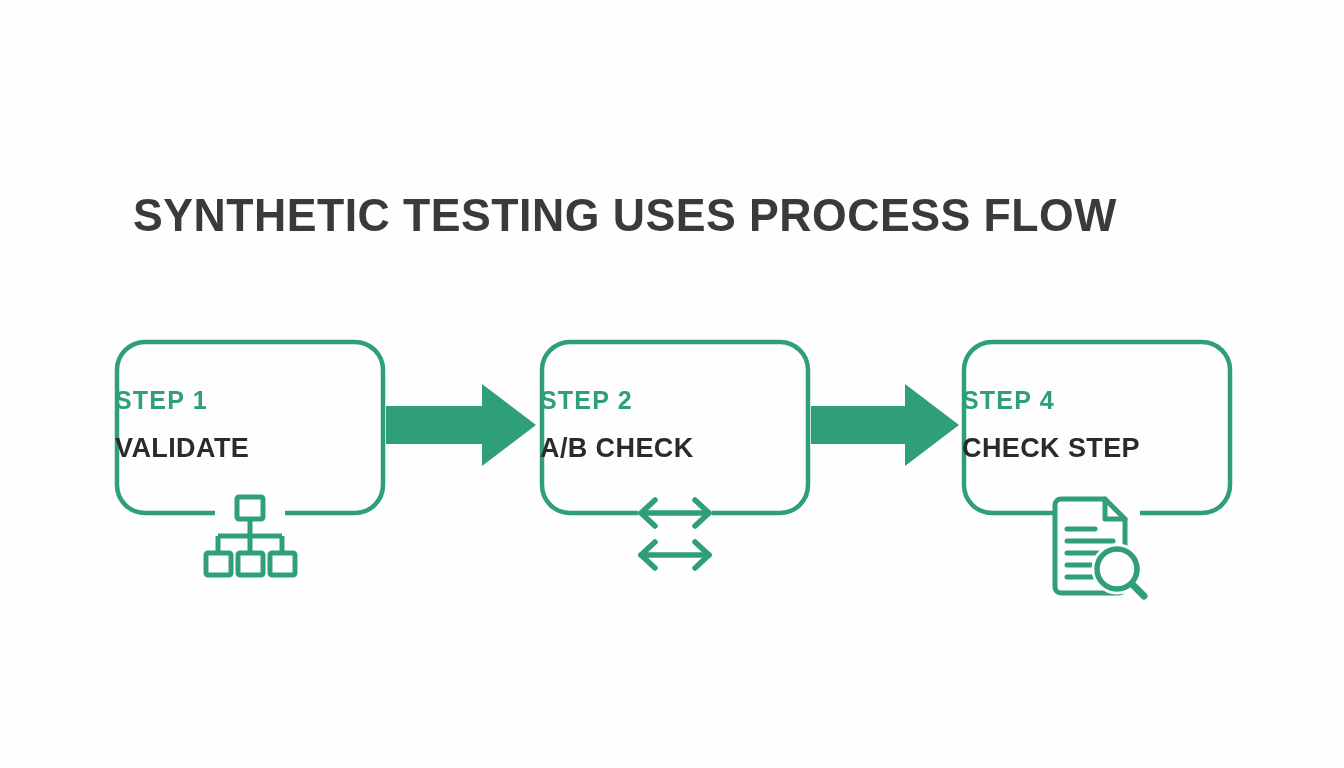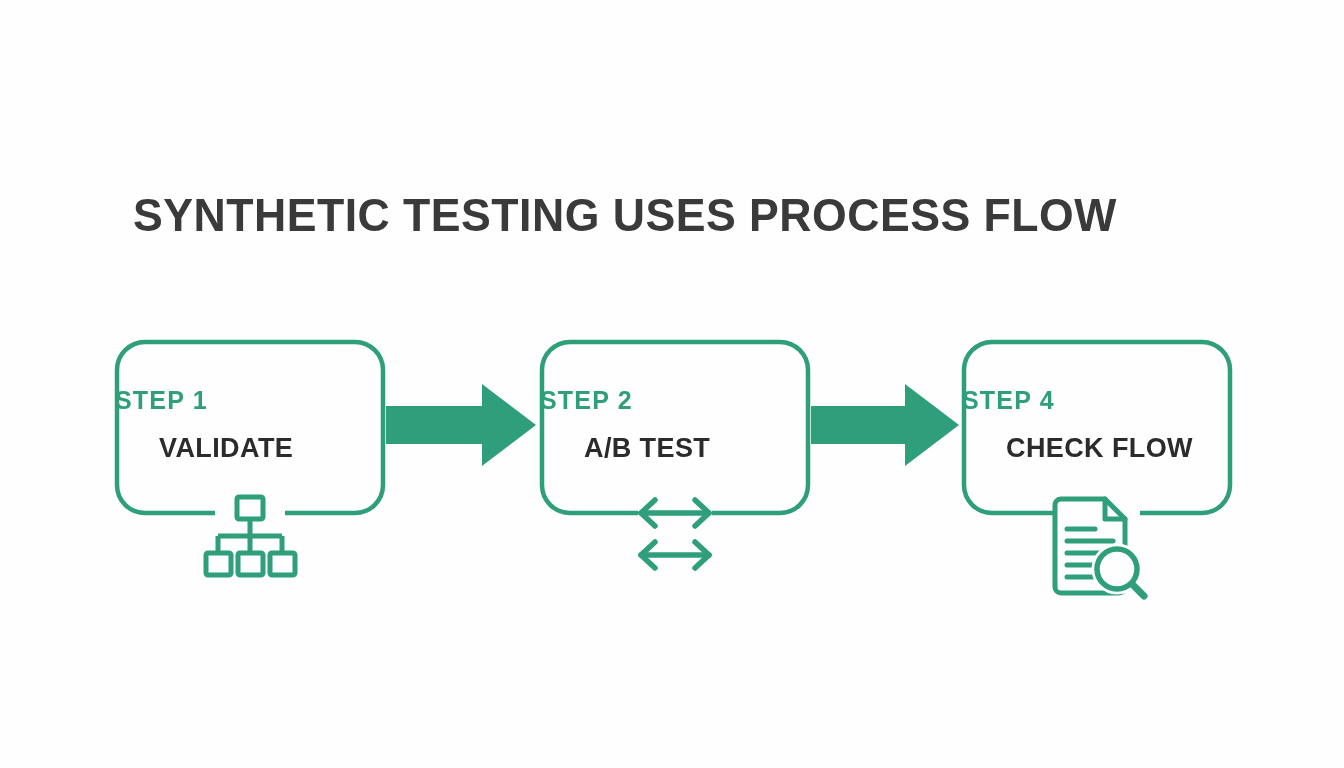--- a/index.html
+++ b/index.html
@@ -71,21 +71,20 @@
     letter-spacing: 1.2px;
     color: #2e9e7b;
     line-height: 1;
   }
   .step-label {
     font-size: 27px;
     font-weight: bold;
     letter-spacing: 0.4px;
     color: #2b2b2b;
     line-height: 1;
-    margin-left: 44px;
   }
   .node-icon {
     position: absolute;
     left: 50%;
     bottom: -78px;
     transform: translateX(-50%);
     width: 100px;
     height: 100px;
   }
   .node-icon.hierarchy { bottom: -72px; width: 96px; height: 92px; }
@@ -150,21 +149,21 @@
 
     <div class="step-node n2">
       <div class="node-frame">
         <svg width="270" height="175" viewBox="0 0 270 175">
           <path d="M 98 173 L 30 173 A 28 28 0 0 1 2 145 L 2 30 A 28 28 0 0 1 30 2
                    L 240 2 A 28 28 0 0 1 268 30 L 268 145 A 28 28 0 0 1 240 173 L 172 173" fill="none" stroke="#2e9e7b" stroke-width="4.5" stroke-linecap="butt"></path>
         </svg>
       </div>
       <div class="node-body">
         <div class="step-kicker">STEP 2</div>
-        <div class="step-label">A/B TEST</div>
+        <div class="step-label">A/B CHECK</div>
       </div>
       <div class="node-icon abarrows">
         <svg width="92" height="88" viewBox="0 0 92 88">
           <g fill="none" stroke="#2e9e7b" stroke-width="5.5" stroke-linecap="round" stroke-linejoin="round">
 
             <line x1="12" y1="16" x2="80" y2="16"></line>
             <polyline points="26,3 12,16 26,29"></polyline>
             <polyline points="66,3 80,16 66,29"></polyline>
 
             <line x1="12" y1="58" x2="80" y2="58"></line>
@@ -183,21 +182,21 @@
 
     <div class="step-node n3">
       <div class="node-frame">
         <svg width="270" height="175" viewBox="0 0 270 175">
           <path d="M 92 173 L 30 173 A 28 28 0 0 1 2 145 L 2 30 A 28 28 0 0 1 30 2
                    L 240 2 A 28 28 0 0 1 268 30 L 268 145 A 28 28 0 0 1 240 173 L 178 173" fill="none" stroke="#2e9e7b" stroke-width="4.5" stroke-linecap="butt"></path>
         </svg>
       </div>
       <div class="node-body">
         <div class="step-kicker">STEP 4</div>
-        <div class="step-label">CHECK FLOW</div>
+        <div class="step-label">CHECK STEP</div>
       </div>
       <div class="node-icon doccheck">
         <svg width="108" height="106" viewBox="0 0 108 106">
           <g fill="none" stroke="#2e9e7b" stroke-width="5" stroke-linecap="round" stroke-linejoin="round">
 
             <path d="M 62 4 L 18 4 A 6 6 0 0 0 12 10 L 12 92 A 6 6 0 0 0 18 98
                      L 76 98 A 6 6 0 0 0 82 92 L 82 24 Z"></path>
             <path d="M 62 4 L 62 24 L 82 24"></path>
 
             <line x1="24" y1="34" x2="52" y2="34"></line>

